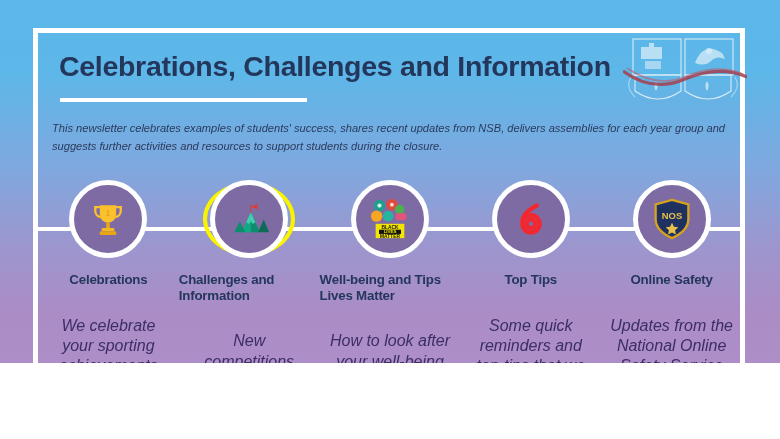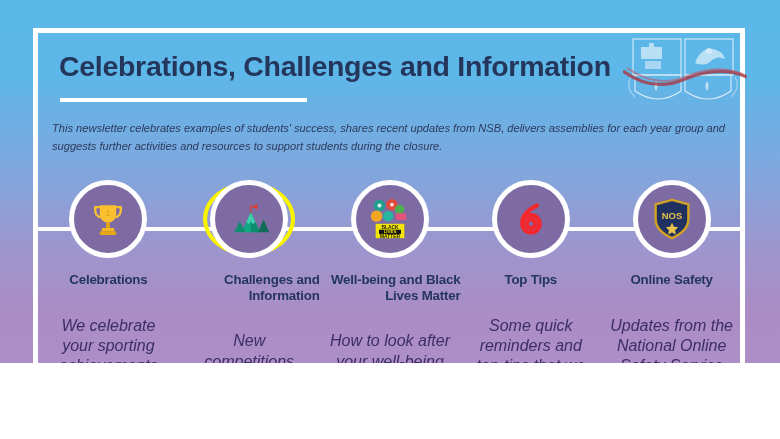--- a/index.html
+++ b/index.html
@@ -130,21 +130,21 @@
     border-radius: 50%;
     border: 4px solid #F9F300;
     z-index: 1;
   }
 
   .heading {
     margin-top: 14px;
     font-size: 13.3px;
     font-weight: bold;
     color: #24365C;
-    text-align: right;
+    text-align: left;
     line-height: 1.18;
     letter-spacing: -0.2px;
   }
   .head-rule {
     margin-top: 6px;
     width: 108px;
     height: 1px;
     background: rgba(255,255,255,0.55);
   }
   .body-text {
@@ -283,21 +283,21 @@
 
               <rect x="8" y="28" width="30" height="15" fill="#F3E500"></rect>
               <text x="23" y="33.4" font-family="'Liberation Sans',sans-serif" font-size="5.1" font-weight="bold" fill="#111111" text-anchor="middle">BLACK</text>
               <rect x="11.5" y="34.2" width="23" height="4.4" fill="#111111"></rect>
               <text x="23" y="37.8" font-family="'Liberation Sans',sans-serif" font-size="4.6" font-weight="bold" fill="#F3E500" text-anchor="middle">LIVES</text>
               <text x="23" y="42.4" font-family="'Liberation Sans',sans-serif" font-size="5.1" font-weight="bold" fill="#111111" text-anchor="middle">MATTER</text>
             </svg>
           </span>
         </div>
       </div>
-      <div class="heading">Well-being and Black Lives Matter</div>
+      <div class="heading">Well-being and Tips Lives Matter</div>
       <div class="head-rule"></div>
       <div class="body-text">How to look after your well-being at home and a video that explores the themes and issues around Black Lives Service.</div>
     </div>
 
     <div class="col">
       <div class="circle-wrap">
         <div class="circle">
           <span>
             <svg class="icon-svg" viewBox="0 0 44 44" width="42" height="42">
               <g fill="none" stroke="#F5272E" stroke-width="4.6" stroke-linecap="round">

